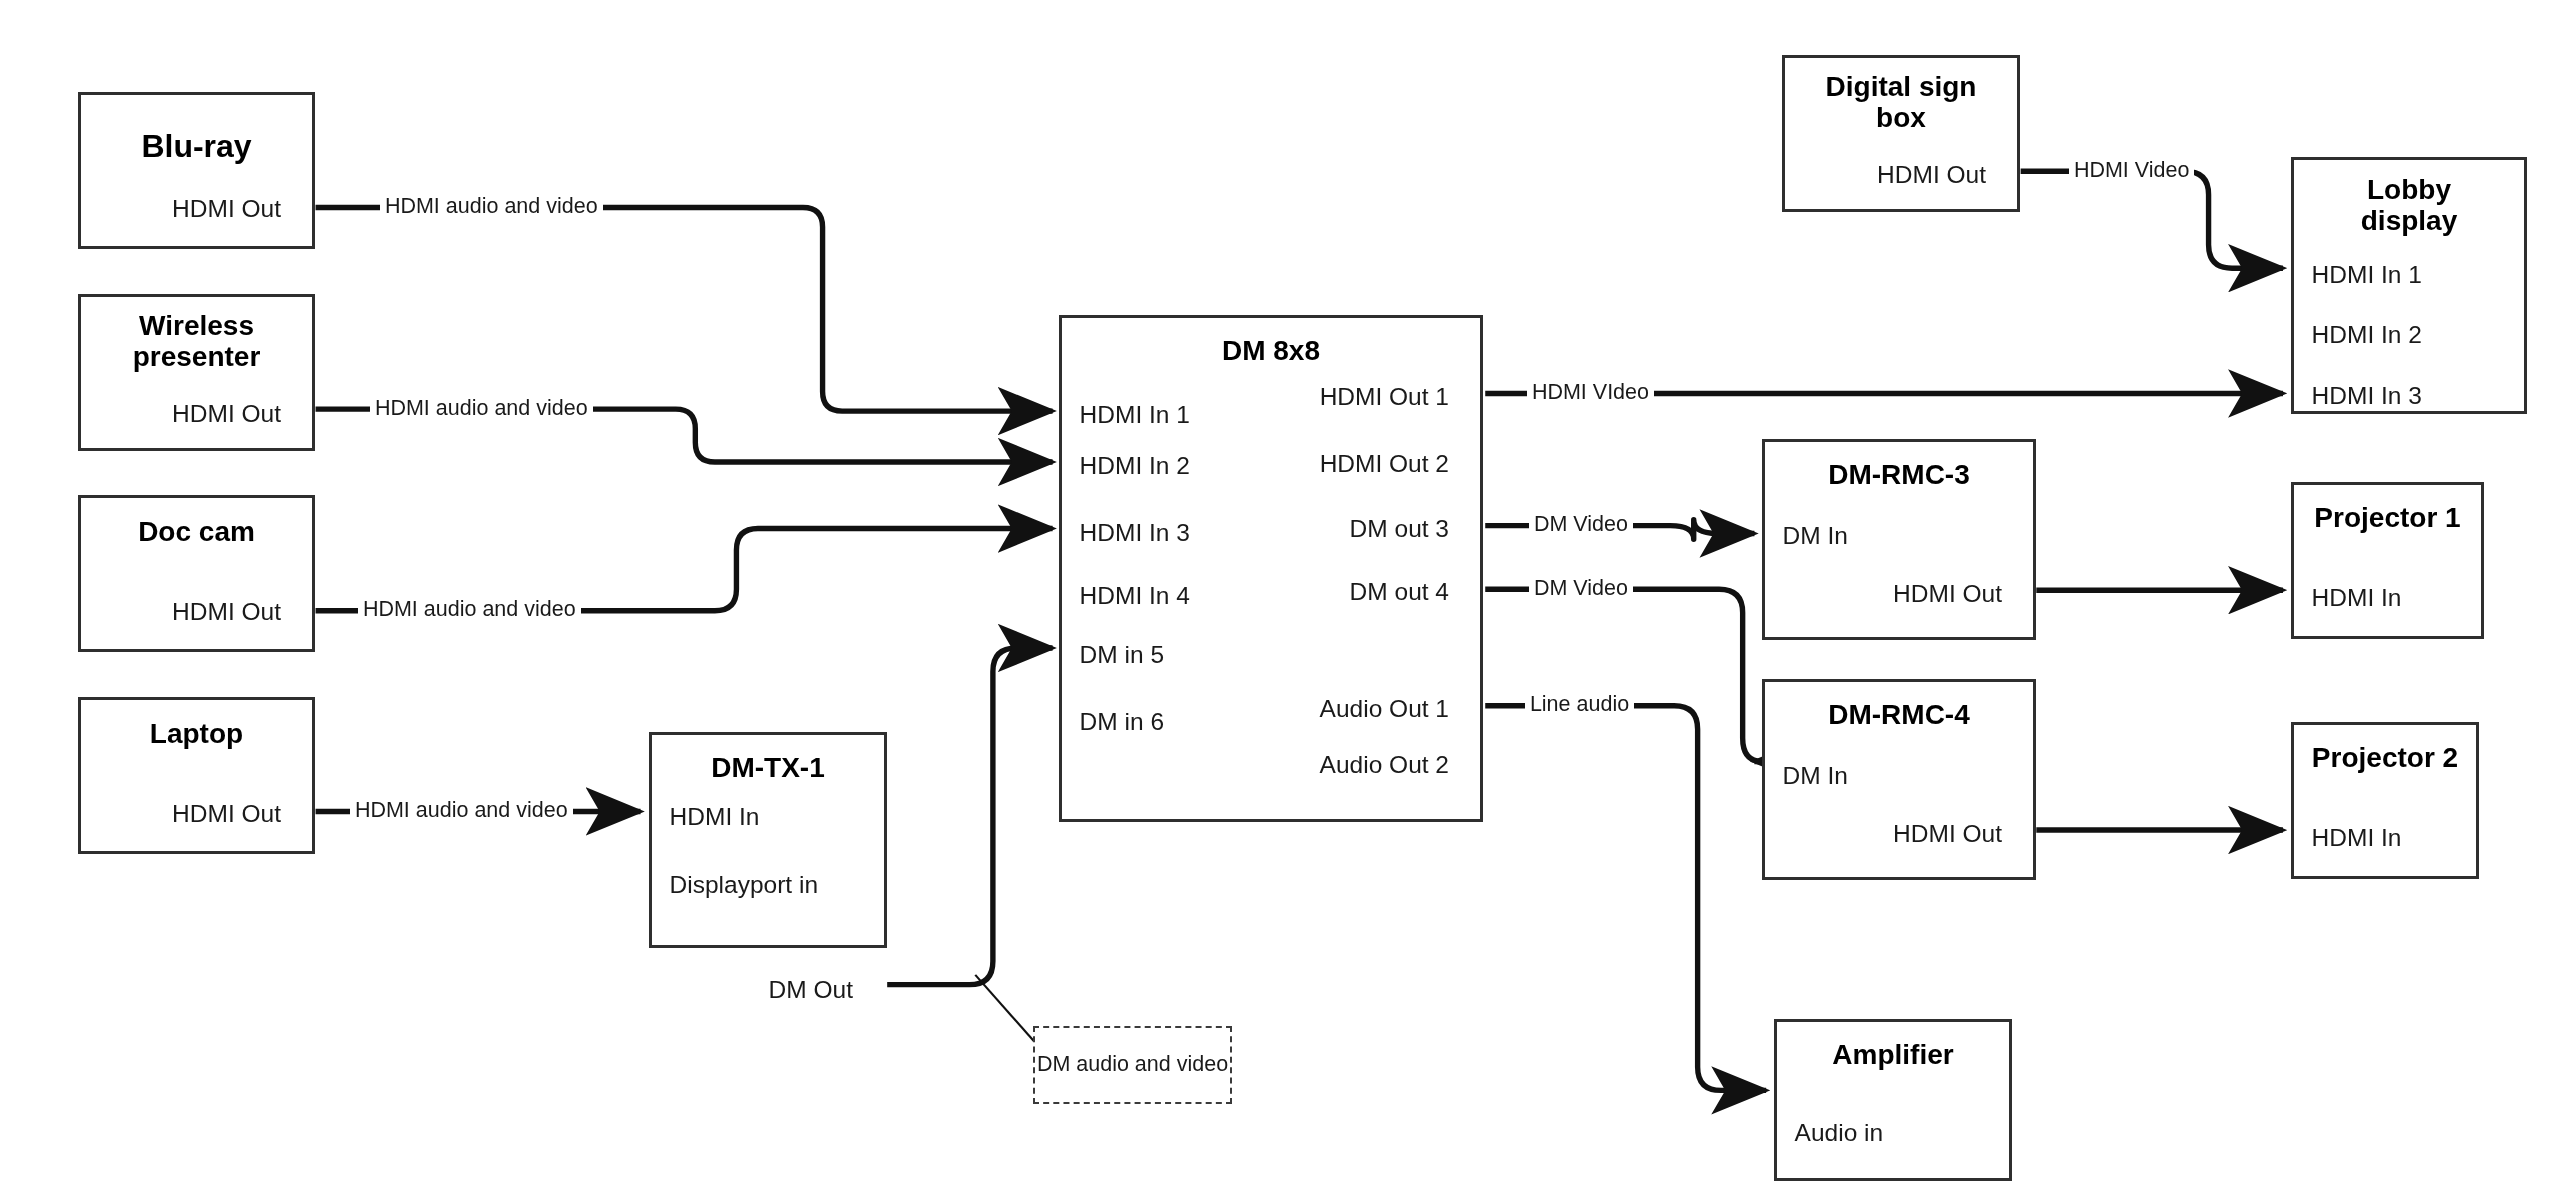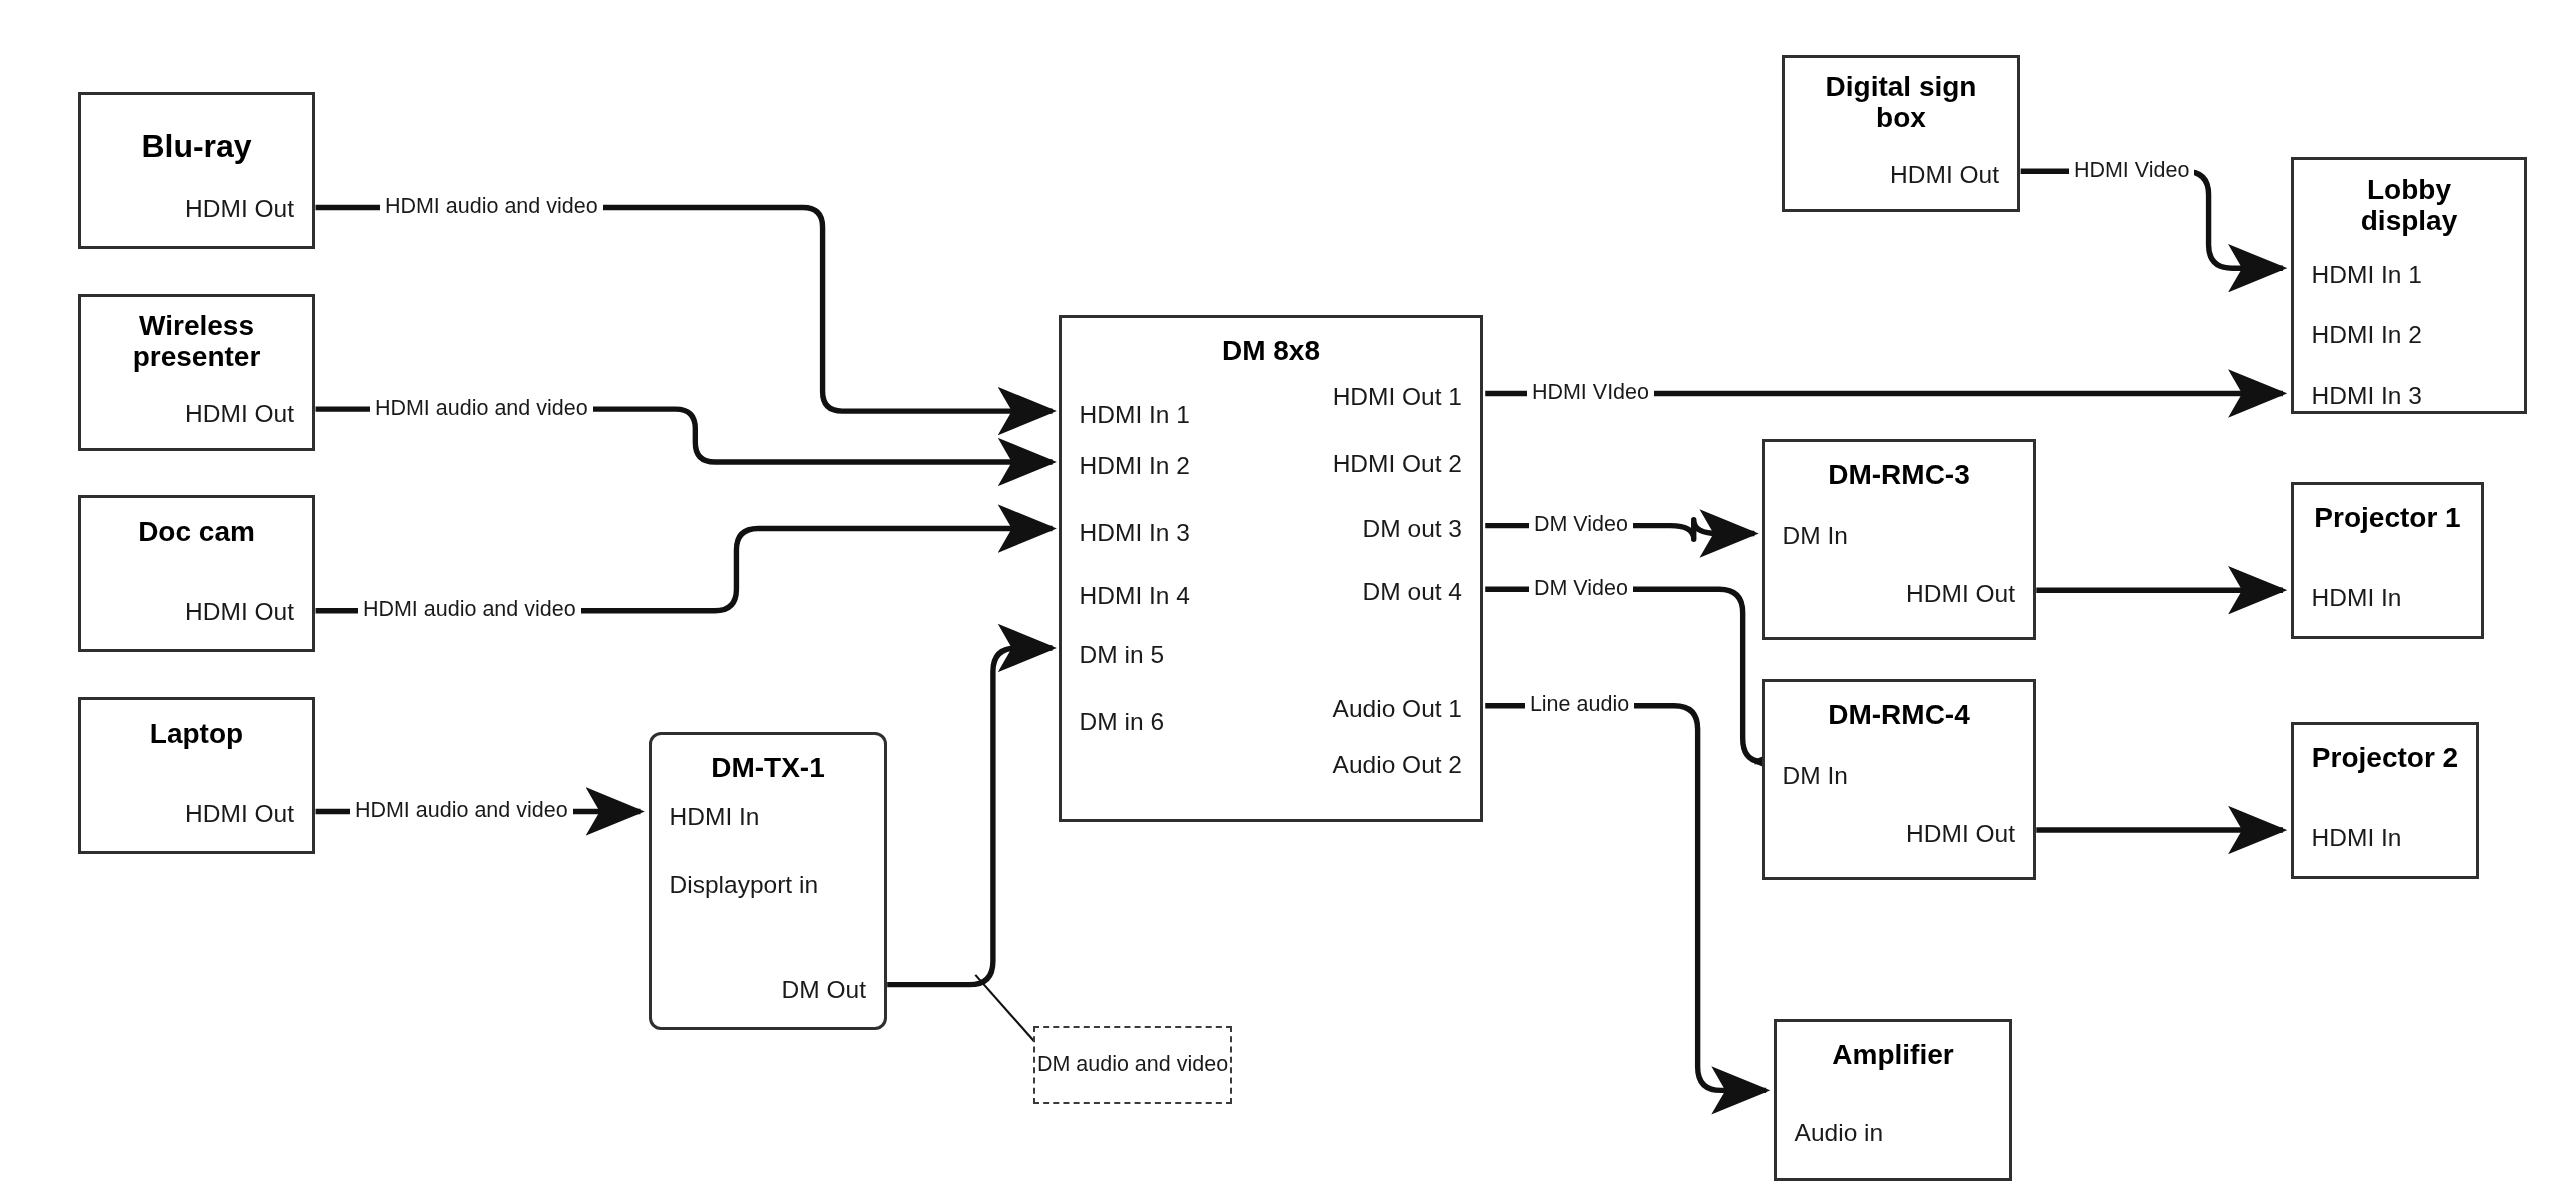--- a/index.html
+++ b/index.html
@@ -6,21 +6,21 @@
   body{font-family:"Liberation Sans",sans-serif;}
   #stage{position:relative;width:2576px;height:1201px;background:#ffffff;overflow:hidden;}
   #wires{position:absolute;left:0;top:0;width:2576px;height:1201px;}
   .node{position:absolute;box-sizing:border-box;border:3.9px solid #2f2f2f;background:#ffffff;}
   .node .title{
     position:absolute;left:0;right:0;text-align:center;
     font-weight:bold;color:#000;line-height:1.12;
   }
   .port{position:absolute;color:#1a1a1a;white-space:nowrap;line-height:1;}
   .port.l{left:17.6px;text-align:left;}
-  .port.r{right:18px;text-align:right;}
+  .port.r{right:31px;text-align:right;}
   .wlabel{
     position:absolute;color:#1a1a1a;white-space:nowrap;line-height:1;
     background:#ffffff;padding:0 4.9px;
   }
   .callout{
     position:absolute;box-sizing:border-box;border:2px dashed #3a3a3a;background:#ffffff;
     display:flex;align-items:center;justify-content:center;text-align:center;
     color:#1a1a1a;line-height:1.18;
   }
 </style>
@@ -79,21 +79,21 @@
   <div class="node" style="left:78px;top:495px;width:237px;height:157px;">
     <div class="title" style="top:17.6px;font-size:28px;">Doc cam</div>
     <div class="port r" style="top:102px;font-size:24.5px;">HDMI Out</div>
   </div>
 
   <div class="node" style="left:78px;top:697px;width:237px;height:157px;">
     <div class="title" style="top:17.6px;font-size:28px;">Laptop</div>
     <div class="port r" style="top:102px;font-size:24.5px;">HDMI Out</div>
   </div>
 
-  <div class="node" style="left:649px;top:732px;width:238px;height:298px;border-radius:12px;">
+  <div class="node" style="left:649px;top:732px;width:238px;height:216px;">
     <div class="title" style="top:16.6px;font-size:28px;">DM-TX-1</div>
     <div class="port l" style="top:70px;font-size:24.5px;">HDMI In</div>
     <div class="port l" style="top:138px;font-size:24.5px;">Displayport in</div>
     <div class="port r" style="top:243px;font-size:24.5px;">DM Out</div>
   </div>
 
   <div class="node" style="left:1059px;top:315px;width:424px;height:507px;">
     <div class="title" style="top:16.6px;font-size:28px;">DM 8x8</div>
 
     <div class="port l" style="top:85px;font-size:24.5px;">HDMI In 1</div>

